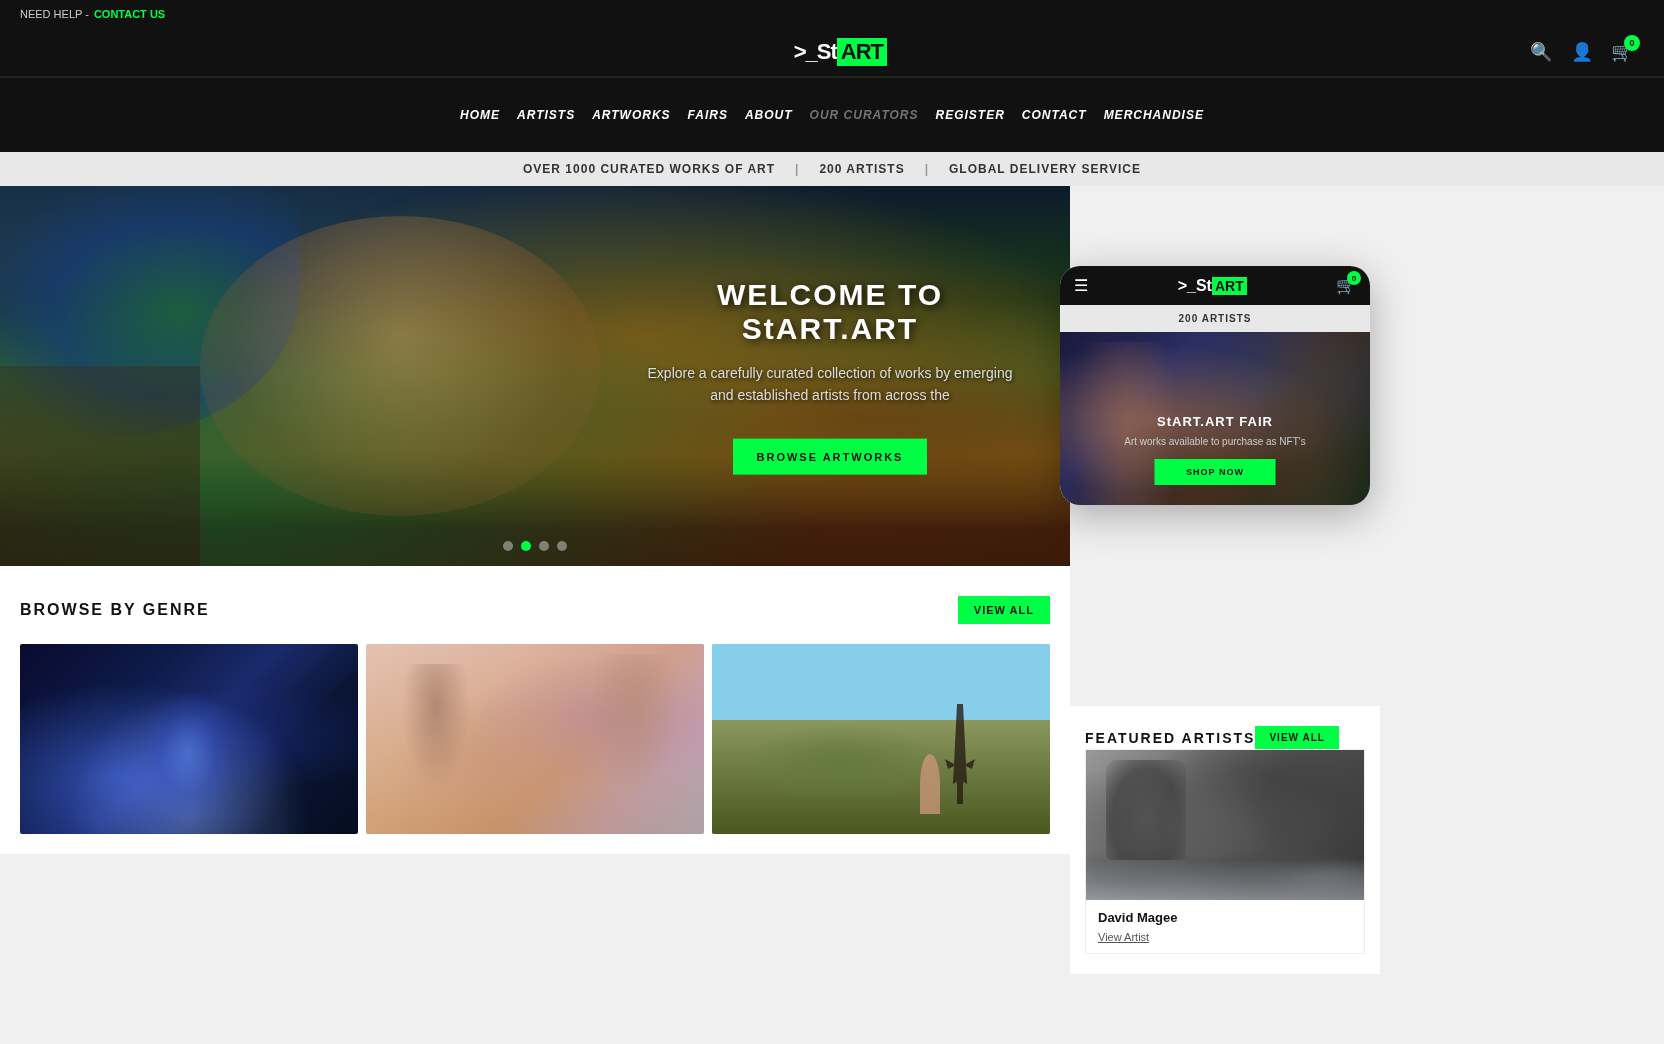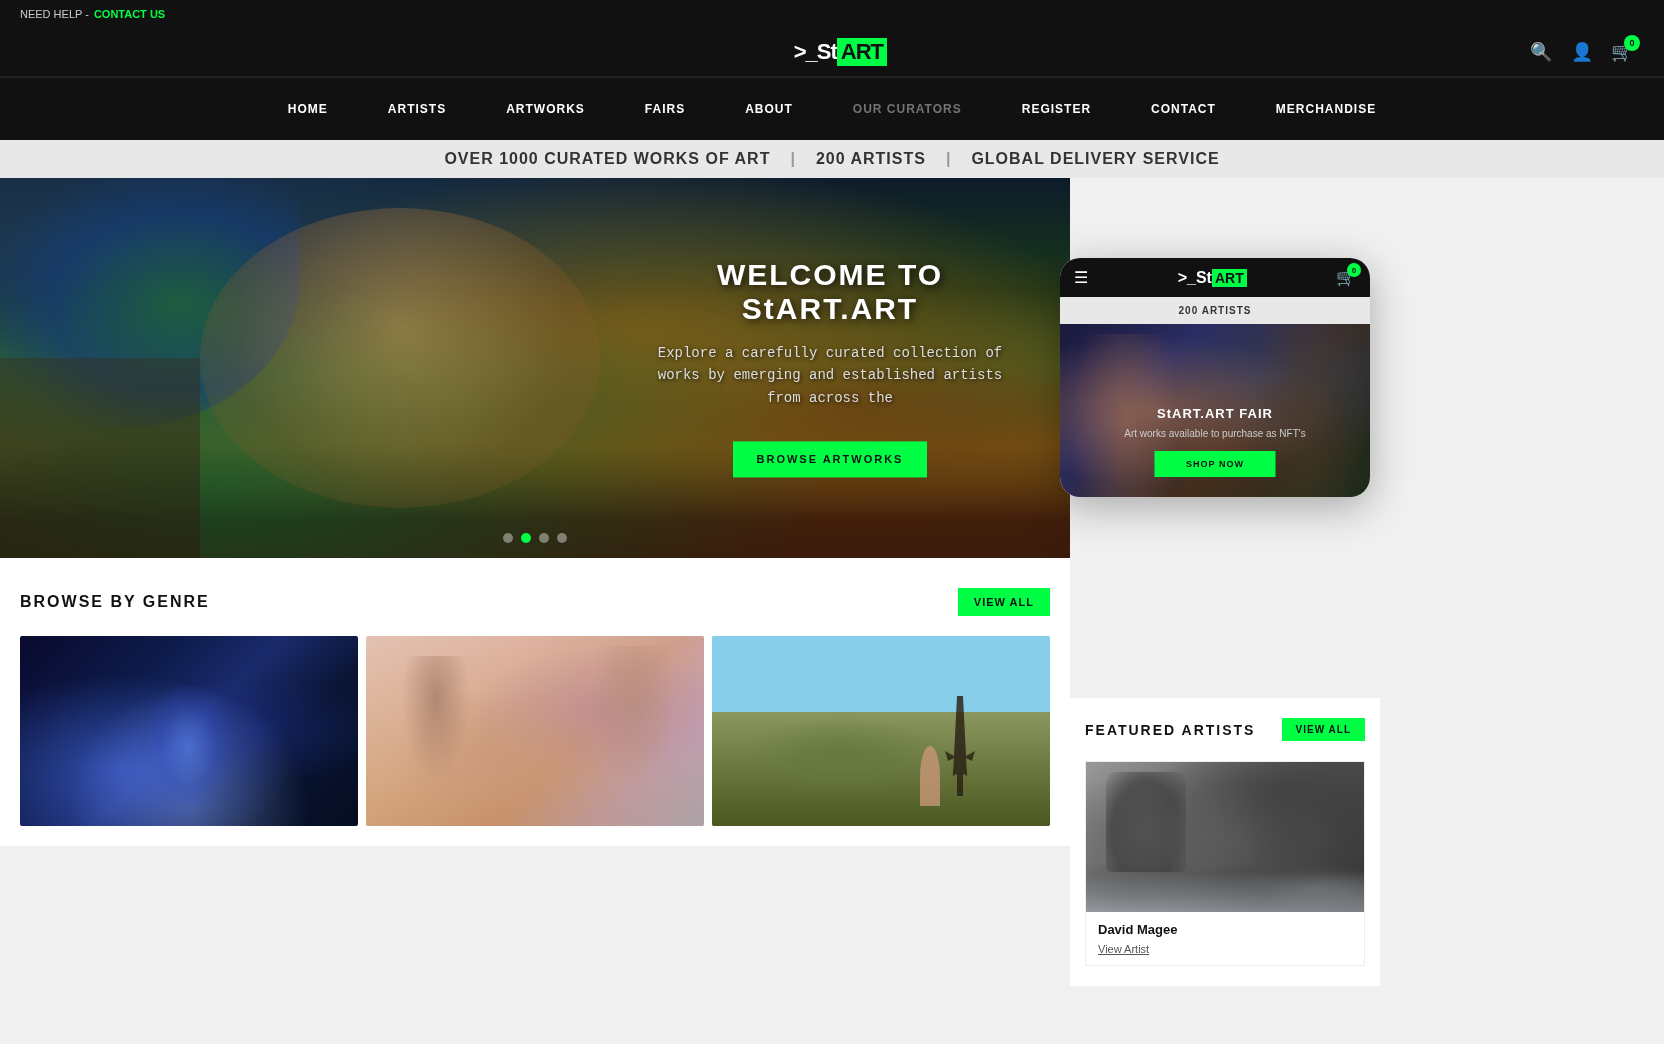--- a/index.html
+++ b/index.html
@@ -69,43 +69,44 @@
       top: -6px;
       right: -6px;
     }
 
     
     .nav {
       background: #111;
       display: flex;
       align-items: center;
       justify-content: center;
-      gap: 60px;
-      padding: 24px 0;
+      gap: 17px;
+      padding: 30px 0;
       border-top: 1px solid #222;
+      font-style: italic;
     }
     .nav a {
       color: #fff;
       text-decoration: none;
       font-size: 12px;
       font-weight: 600;
       letter-spacing: 1px;
       text-transform: uppercase;
     }
     .nav a.active { color: #737373; }
 
     
     .info-bar {
       background: #e8e8e8;
       display: flex;
       align-items: center;
       justify-content: center;
       gap: 20px;
       padding: 10px 0;
-      font-size: 16px;
+      font-size: 12px;
       font-weight: 600;
       letter-spacing: 1px;
       color: #333;
       text-transform: uppercase;
     }
     .info-bar .separator { color: #999; }
 
     
     .main-wrapper {
       display: flex;
@@ -182,21 +183,20 @@
       letter-spacing: 2px;
       margin-bottom: 16px;
       text-shadow: 2px 2px 8px rgba(0,0,0,0.8);
     }
     .hero-subtitle {
       color: #ddd;
       font-size: 14px;
       line-height: 1.6;
       margin-bottom: 32px;
       text-shadow: 1px 1px 4px rgba(0,0,0,0.8);
-      font-family: Liberation Mono, monospace;
     }
     .hero-btn {
       background: #00ff44;
       color: #111;
       border: none;
       padding: 12px 24px;
       font-size: 11px;
       font-weight: 800;
       letter-spacing: 2px;
       text-transform: uppercase;
@@ -420,22 +420,22 @@
       padding: 8px 32px;
       font-size: 9px;
       font-weight: 800;
       letter-spacing: 1px;
       text-transform: uppercase;
       cursor: pointer;
     }
     .featured-header {
       display: flex;
       align-items: center;
-      justify-content: space-between;
-      margin-bottom: 20px;
+      justify-content: flex-start;
+      margin-bottom: 0;
     }
     .featured-title {
       font-size: 14px;
       font-weight: 900;
       letter-spacing: 2px;
       text-transform: uppercase;
       color: #111;
     }
     .featured-view-all {
       background: #00ff44;

